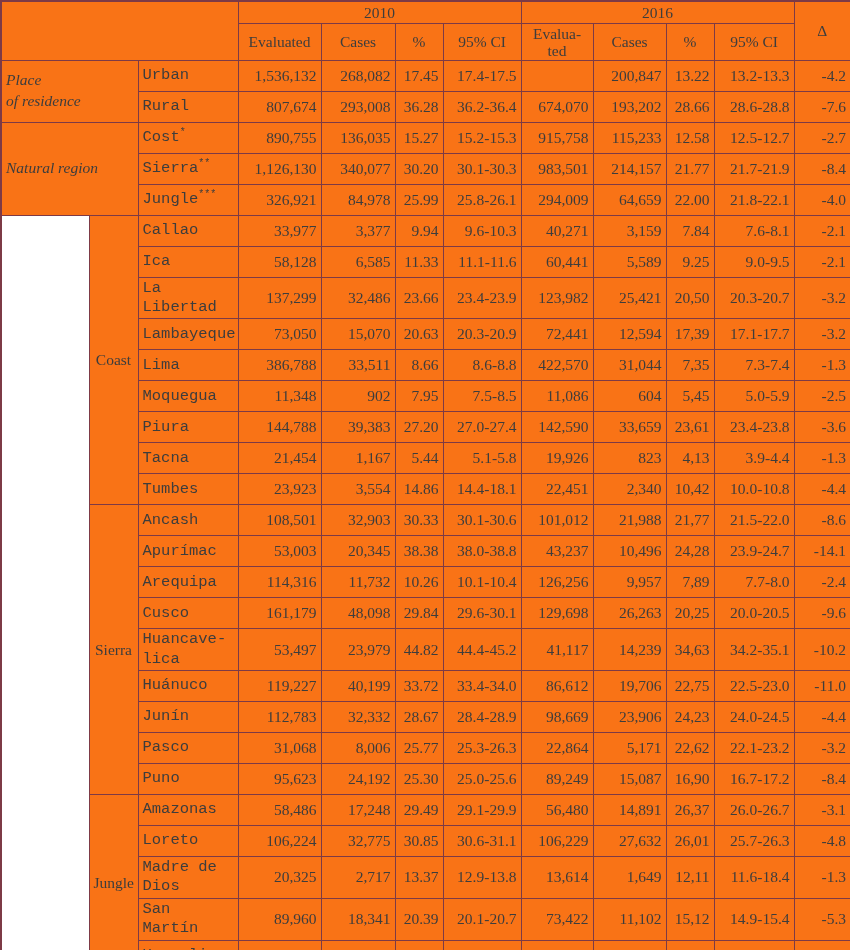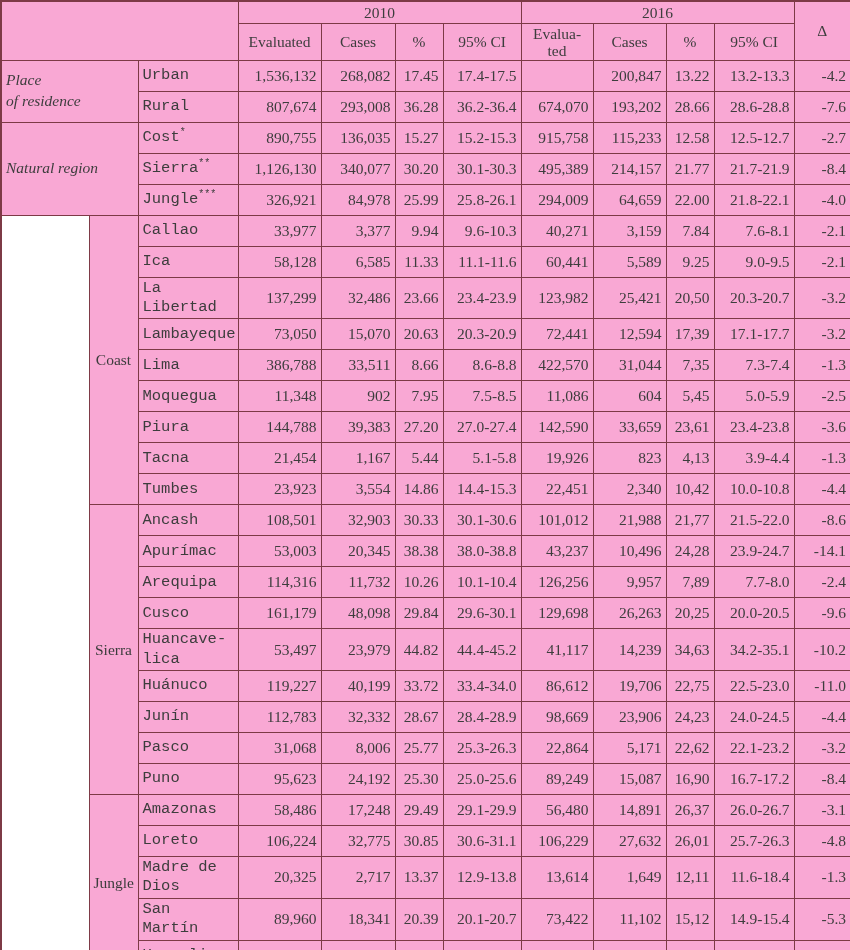--- a/index.html
+++ b/index.html
@@ -3,21 +3,21 @@
 <meta charset="utf-8">
 <style>
   html, body {
     margin: 0;
     padding: 0;
     background: #ffffff;
   }
   .page {
     width: 850px;
     height: 950px;
-    background: #f9a8d4;
+    background: #f97316;
     overflow: hidden;
     box-sizing: border-box;
     padding: 0;
   }
   table.stat-table {
     width: 850px;
     height: 946px;
     border-collapse: collapse;
     table-layout: fixed;
     font-family: "Liberation Serif", "DejaVu Serif", serif;
@@ -148,21 +148,21 @@
           <td class="num">12.58</td>
           <td class="num">12.5-12.7</td>
           <td class="num">-2.7</td>
         </tr>
         <tr>
           <td class="rowlabel">Sierra<sup>**</sup></td>
           <td class="num">1,126,130</td>
           <td class="num">340,077</td>
           <td class="num">30.20</td>
           <td class="num">30.1-30.3</td>
-          <td class="num">495,389</td>
+          <td class="num">983,501</td>
           <td class="num">214,157</td>
           <td class="num">21.77</td>
           <td class="num">21.7-21.9</td>
           <td class="num">-8.4</td>
         </tr>
         <tr>
           <td class="rowlabel">Jungle<sup>***</sup></td>
           <td class="num">326,921</td>
           <td class="num">84,978</td>
           <td class="num">25.99</td>
@@ -269,21 +269,21 @@
           <td class="num">823</td>
           <td class="num">4,13</td>
           <td class="num">3.9-4.4</td>
           <td class="num">-1.3</td>
         </tr>
         <tr>
           <td class="rowlabel">Tumbes</td>
           <td class="num">23,923</td>
           <td class="num">3,554</td>
           <td class="num">14.86</td>
-          <td class="num">14.4-15.3</td>
+          <td class="num">14.4-18.1</td>
           <td class="num">22,451</td>
           <td class="num">2,340</td>
           <td class="num">10,42</td>
           <td class="num">10.0-10.8</td>
           <td class="num">-4.4</td>
         </tr>
         <tr>
           <td class="region" rowspan="9">Sierra</td>
           <td class="rowlabel">Ancash</td>
           <td class="num">108,501</td>

